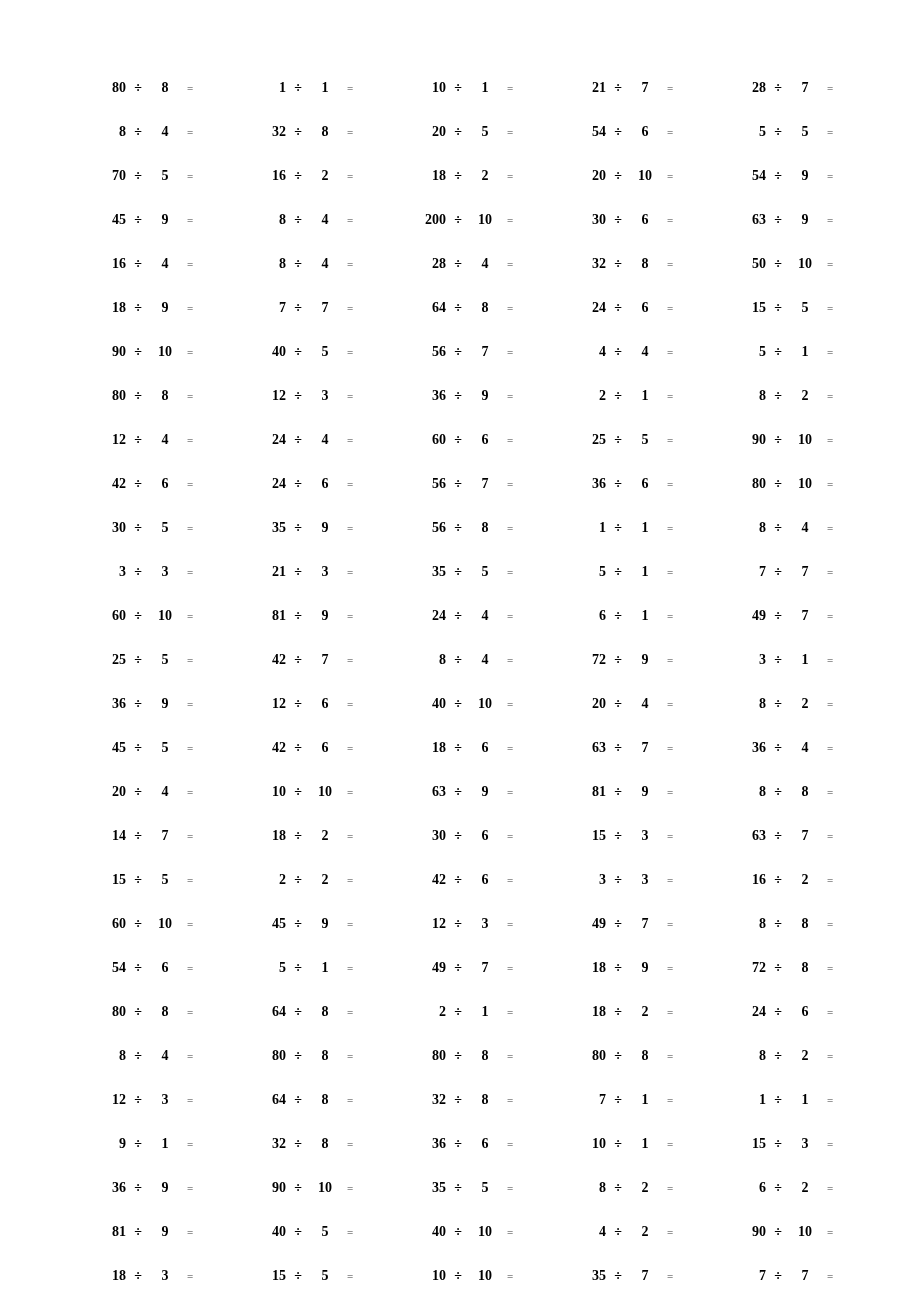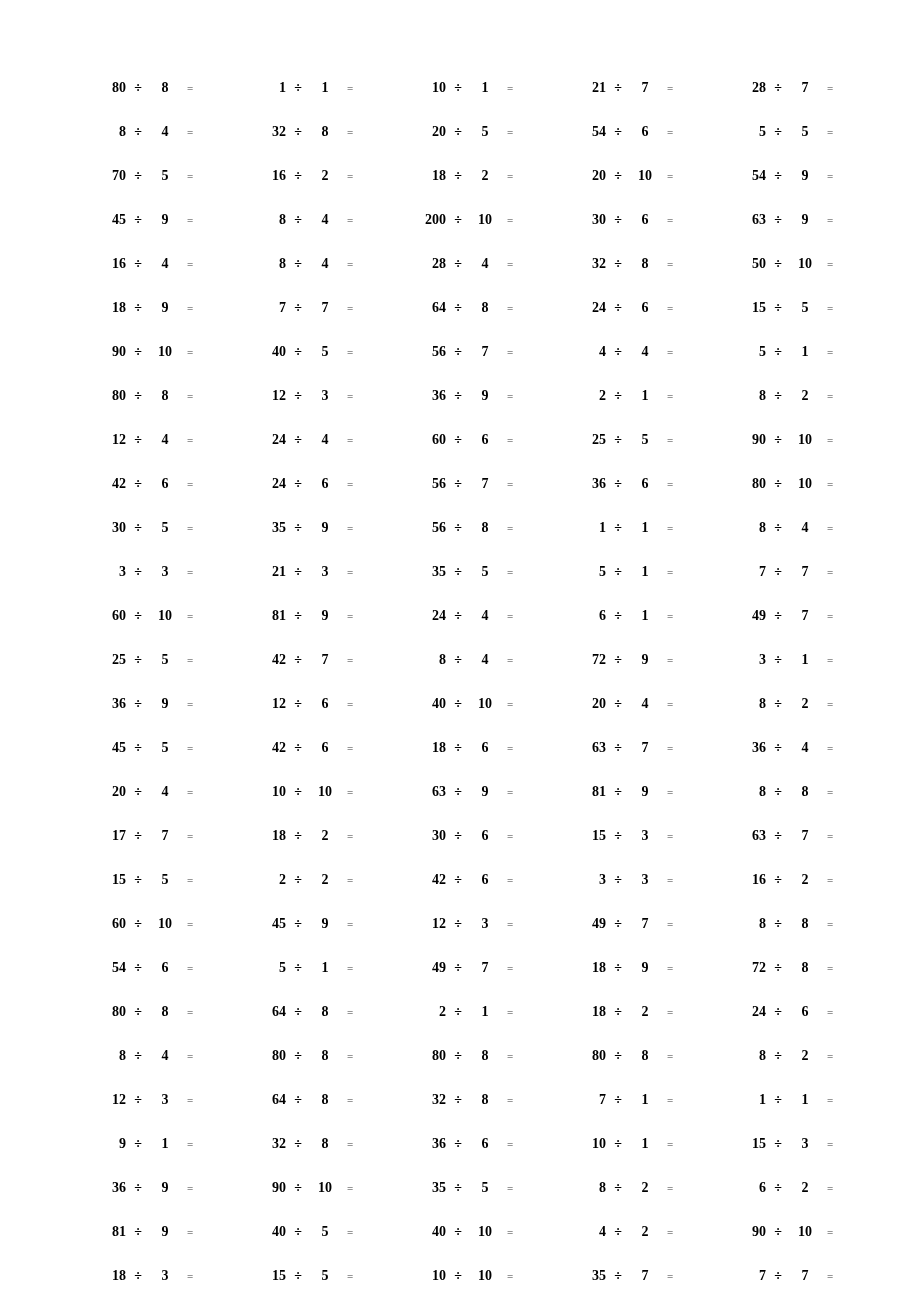--- a/index.html
+++ b/index.html
@@ -590,21 +590,21 @@
       </div>
       <div class="problem">
         <span class="a">8</span>
         <span class="op">÷</span>
         <span class="b">8</span>
         <span class="eq">=</span>
       </div>
     </div>
     <div class="row">
       <div class="problem">
-        <span class="a">17</span>
+        <span class="a">14</span>
         <span class="op">÷</span>
         <span class="b">7</span>
         <span class="eq">=</span>
       </div>
       <div class="problem">
         <span class="a">18</span>
         <span class="op">÷</span>
         <span class="b">2</span>
         <span class="eq">=</span>
       </div>

